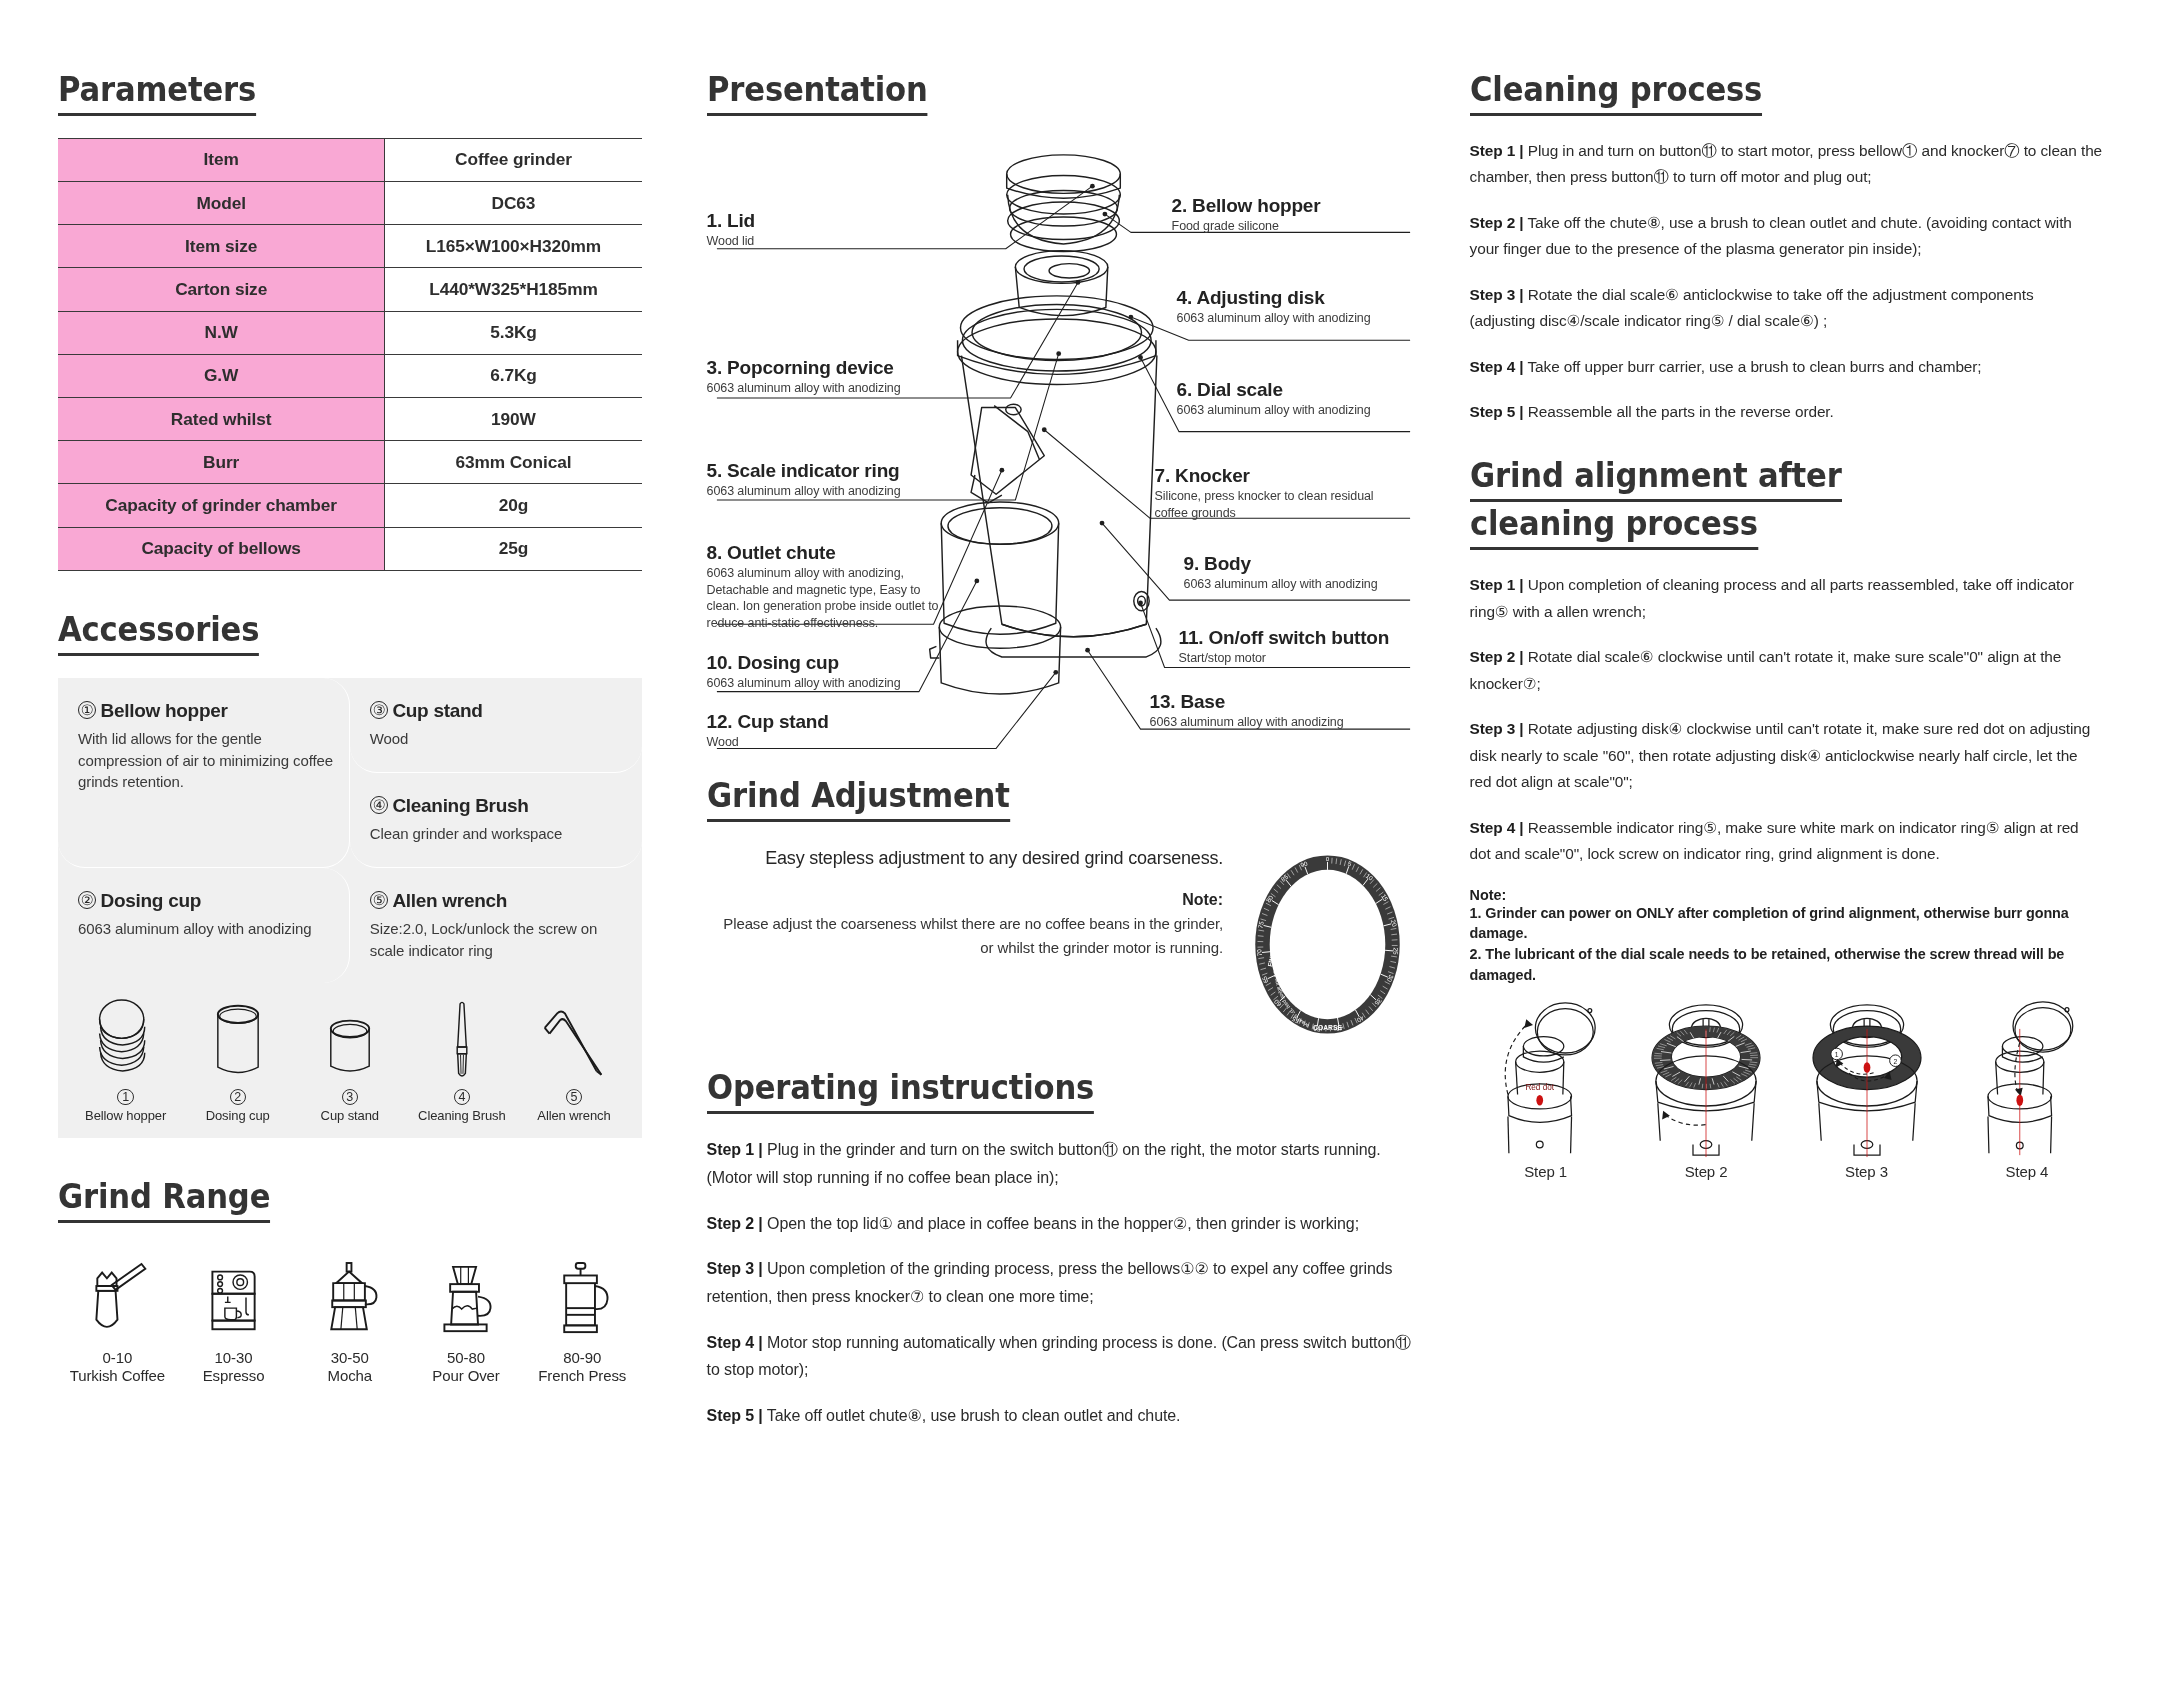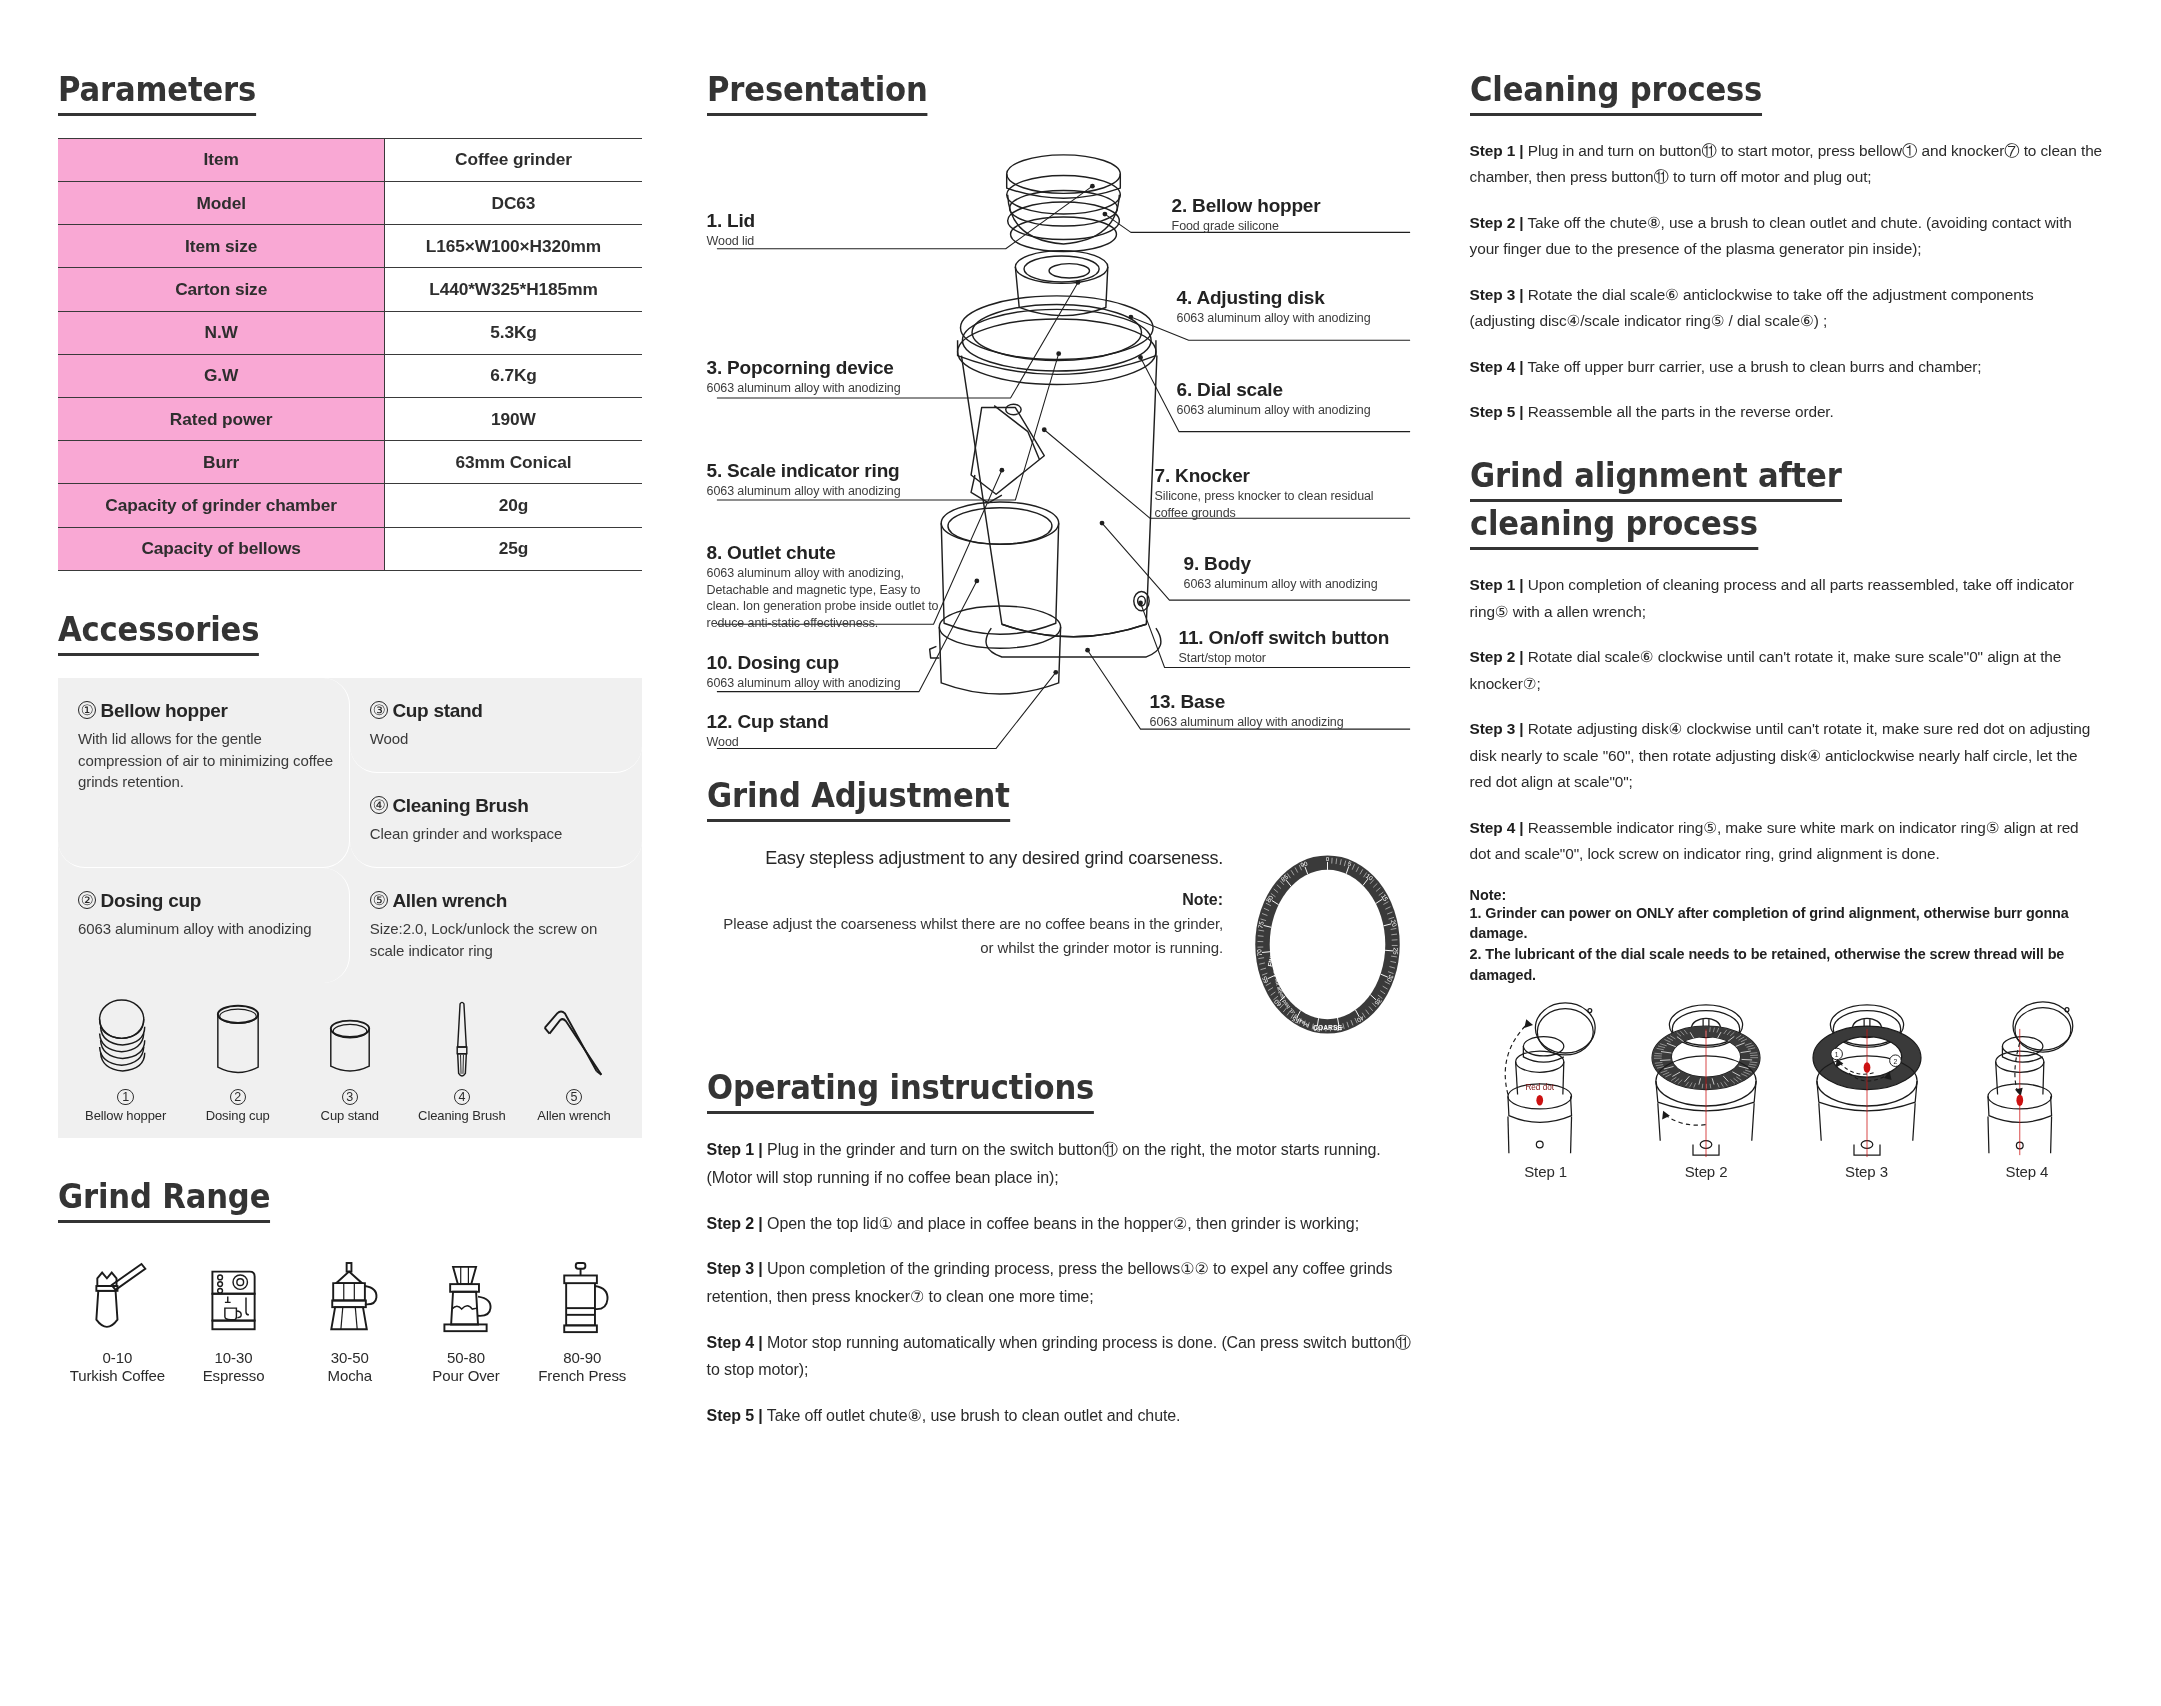--- a/index.html
+++ b/index.html
@@ -181,21 +181,21 @@
           </tr>
         <tr>
             <td class="k">N.W</td>
             <td class="v">5.3Kg</td>
           </tr>
         <tr>
             <td class="k">G.W</td>
             <td class="v">6.7Kg</td>
           </tr>
         <tr>
-            <td class="k">Rated power</td>
+            <td class="k">Rated whilst</td>
             <td class="v">190W</td>
           </tr>
         <tr>
             <td class="k">Burr</td>
             <td class="v">63mm Conical</td>
           </tr>
         <tr>
             <td class="k">Capacity of grinder chamber</td>
             <td class="v">20g</td>
           </tr>

